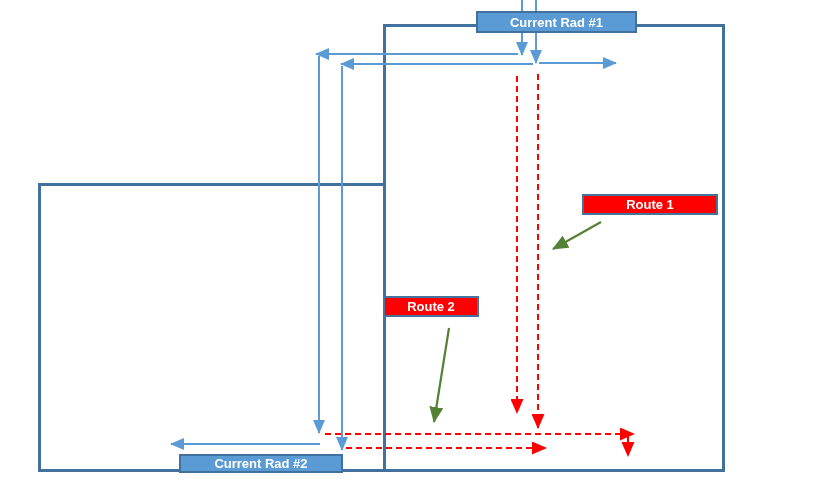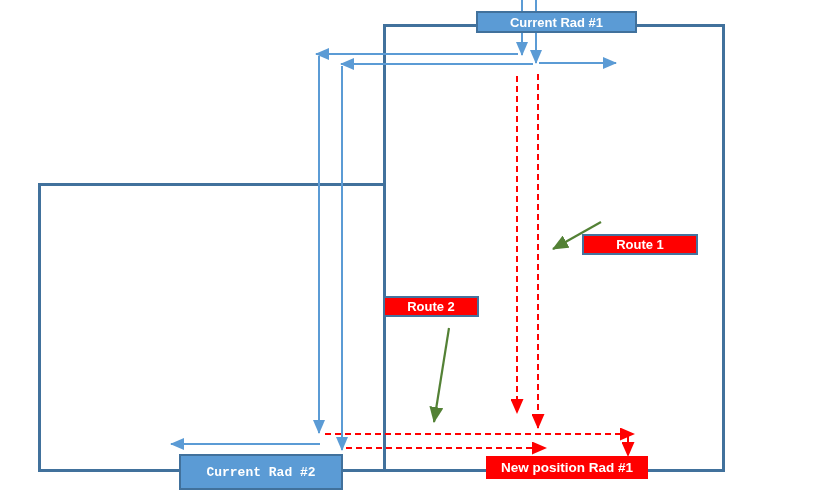--- a/index.html
+++ b/index.html
@@ -17,22 +17,22 @@
   .mk-green{fill:var(--green-arrow,#538135);}
   .tag{
     position:absolute;display:flex;align-items:center;justify-content:center;
     box-sizing:border-box;color:var(--label-text,#ffffff);
     font-weight:700;font-size:13px;line-height:1;white-space:nowrap;
   }
   .tag-blue{background:var(--label-blue-fill,#5b9bd5);border:2px solid var(--room-border,#41719c);}
   .tag-red{background:var(--red-route,#ff0000);border:2px solid var(--red-label-border,#44739e);}
   .tag-red-plain{background:var(--red-route,#ff0000);}
   #lbl-current-rad-1{left:476px;top:11px;width:161px;height:22px;}
-  #lbl-current-rad-2{left:179px;top:454px;width:164px;height:36px;font-family:Liberation Mono, monospace;}
-  #lbl-route-1{left:582px;top:194px;width:116px;height:21px;margin-top:40px;}
+  #lbl-current-rad-2{left:179px;top:454px;width:164px;height:19px;}
+  #lbl-route-1{left:582px;top:194px;width:136px;height:21px;}
   #lbl-route-2{left:383px;top:296px;width:96px;height:21px;}
   #lbl-new-position{left:486px;top:456px;width:162px;height:23px;font-size:13.5px;}
 </style>
 </head>
 <body>
 
 <div class="canvas">
 
   <svg class="diagram-svg" width="839" height="504" viewBox="0 0 839 504">
     <defs>
@@ -70,15 +70,14 @@
   </svg>
 
   <div id="lbl-current-rad-1" class="tag tag-blue">Current Rad #1</div>
 
   <div id="lbl-current-rad-2" class="tag tag-blue">Current Rad #2</div>
 
   <div id="lbl-route-1" class="tag tag-red">Route 1</div>
 
   <div id="lbl-route-2" class="tag tag-red">Route 2</div>
 
-  <div id="lbl-new-position" class="tag tag-red-plain">New position Rad #1</div>
 
 </div>
 
 </body></html>

